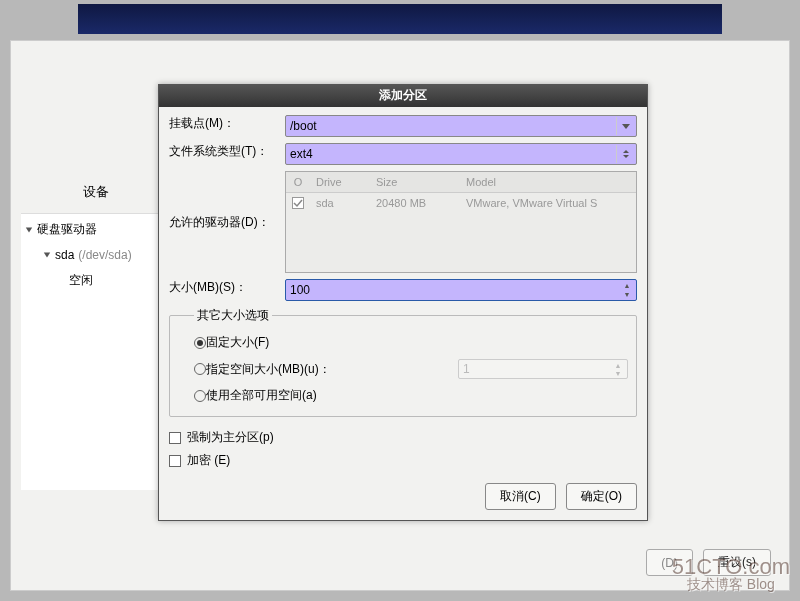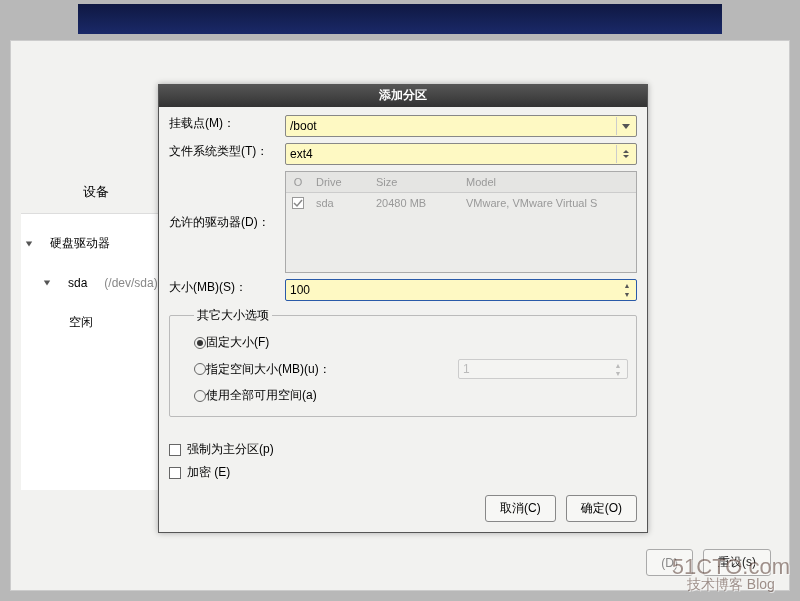--- a/index.html
+++ b/index.html
@@ -36,22 +36,22 @@
     }
     .sidebar-header {
       text-align: center;
       padding: 12px 0;
       font-size: 13px;
       background: #f2f2f0;
       border-bottom: 1px solid #ddd;
     }
     .tree-row {
       display: flex; align-items: center;
-      padding: 3px 4px 3px 4px; gap: 17px;
-      margin-top: 18px;
+      padding: 3px 4px 3px 4px; gap: 4px;
+      margin-top: 4px;
     }
     .tree-row.indent1 { padding-left: 22px; }
     .tree-row.indent2 { padding-left: 48px; }
     .tri { width: 8px; height: 8px; display: inline-block; }
     .tri svg { width: 8px; height: 8px; display: block; }
     .faded { color: #888; }
     .right-buttons-row {
       position: absolute;
       right: 18px; top: 508px;
       display: flex; gap: 10px;
@@ -89,21 +89,21 @@
     }
     .form-row {
       display: flex; margin-bottom: 6px; gap: 6px;
     }
     .form-label {
       width: 110px; text-align: left;
       font-size: 12px;
     }
     .combo, .text-input {
       flex: 1;
-      background: #fef9c3;
+      background: #c4b5fd;
       border: 1px solid #888;
       border-radius: 2px;
       height: 22px;
       display: flex; align-items: center;
       padding: 0 4px;
       position: relative;
       font-size: 12px;
     }
     .combo input, .text-input input {
       border: none; outline: none; width: 100%; font-size: 12px;
@@ -334,21 +334,21 @@
               <span style="color:#bbb;">▼</span>
             </div>
         </div>
       </div>
       <div class="radio-row">
         <span class="radio"></span>
         <span>使用全部可用空间(a)</span>
       </div>
     </fieldset>
 
-    <div class="check-row" style="margin-top:20px;">
+    <div class="check-row" style="margin-top:8px;">
       <span class="checkbox"></span>
       <span>强制为主分区(p)</span>
     </div>
     <div class="check-row">
       <span class="checkbox"></span>
       <span>加密 (E)</span>
     </div>
 
     <div class="dialog-buttons">
       <button class="dialog-btn">取消(C)</button>

